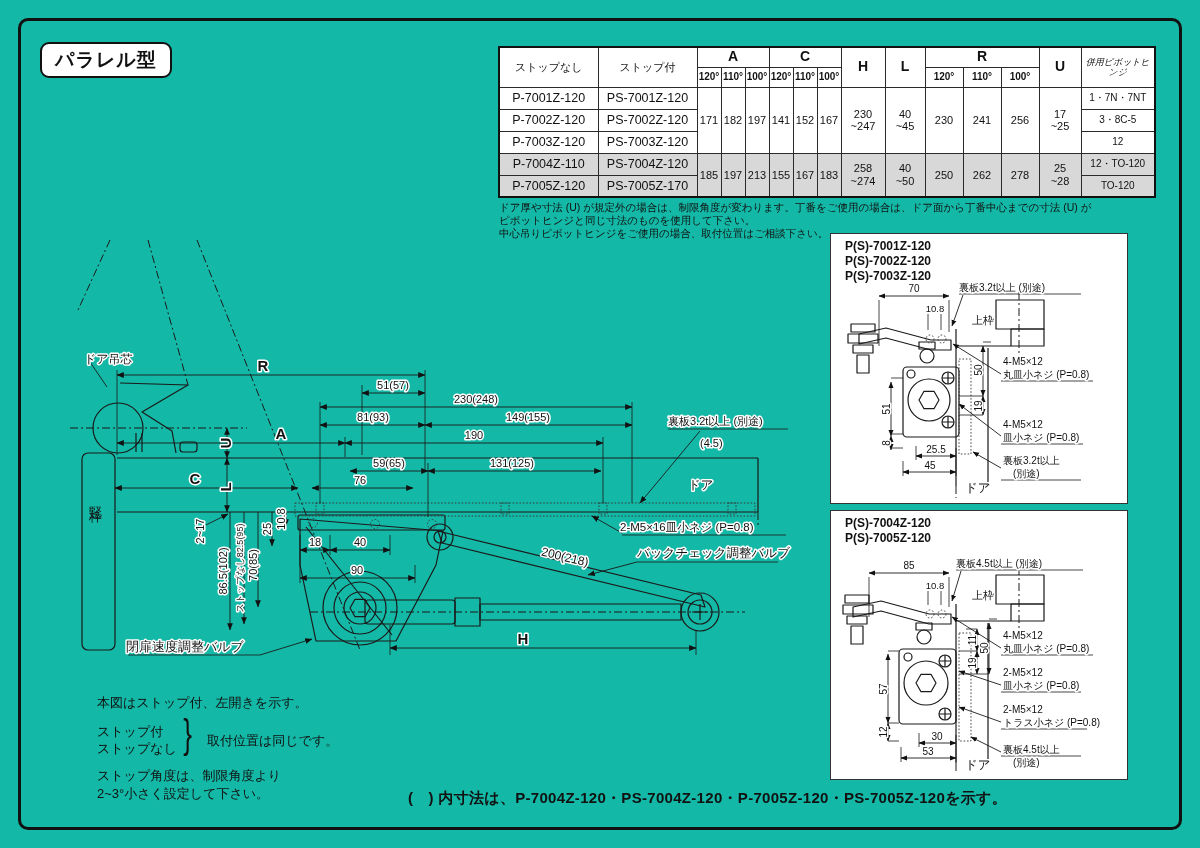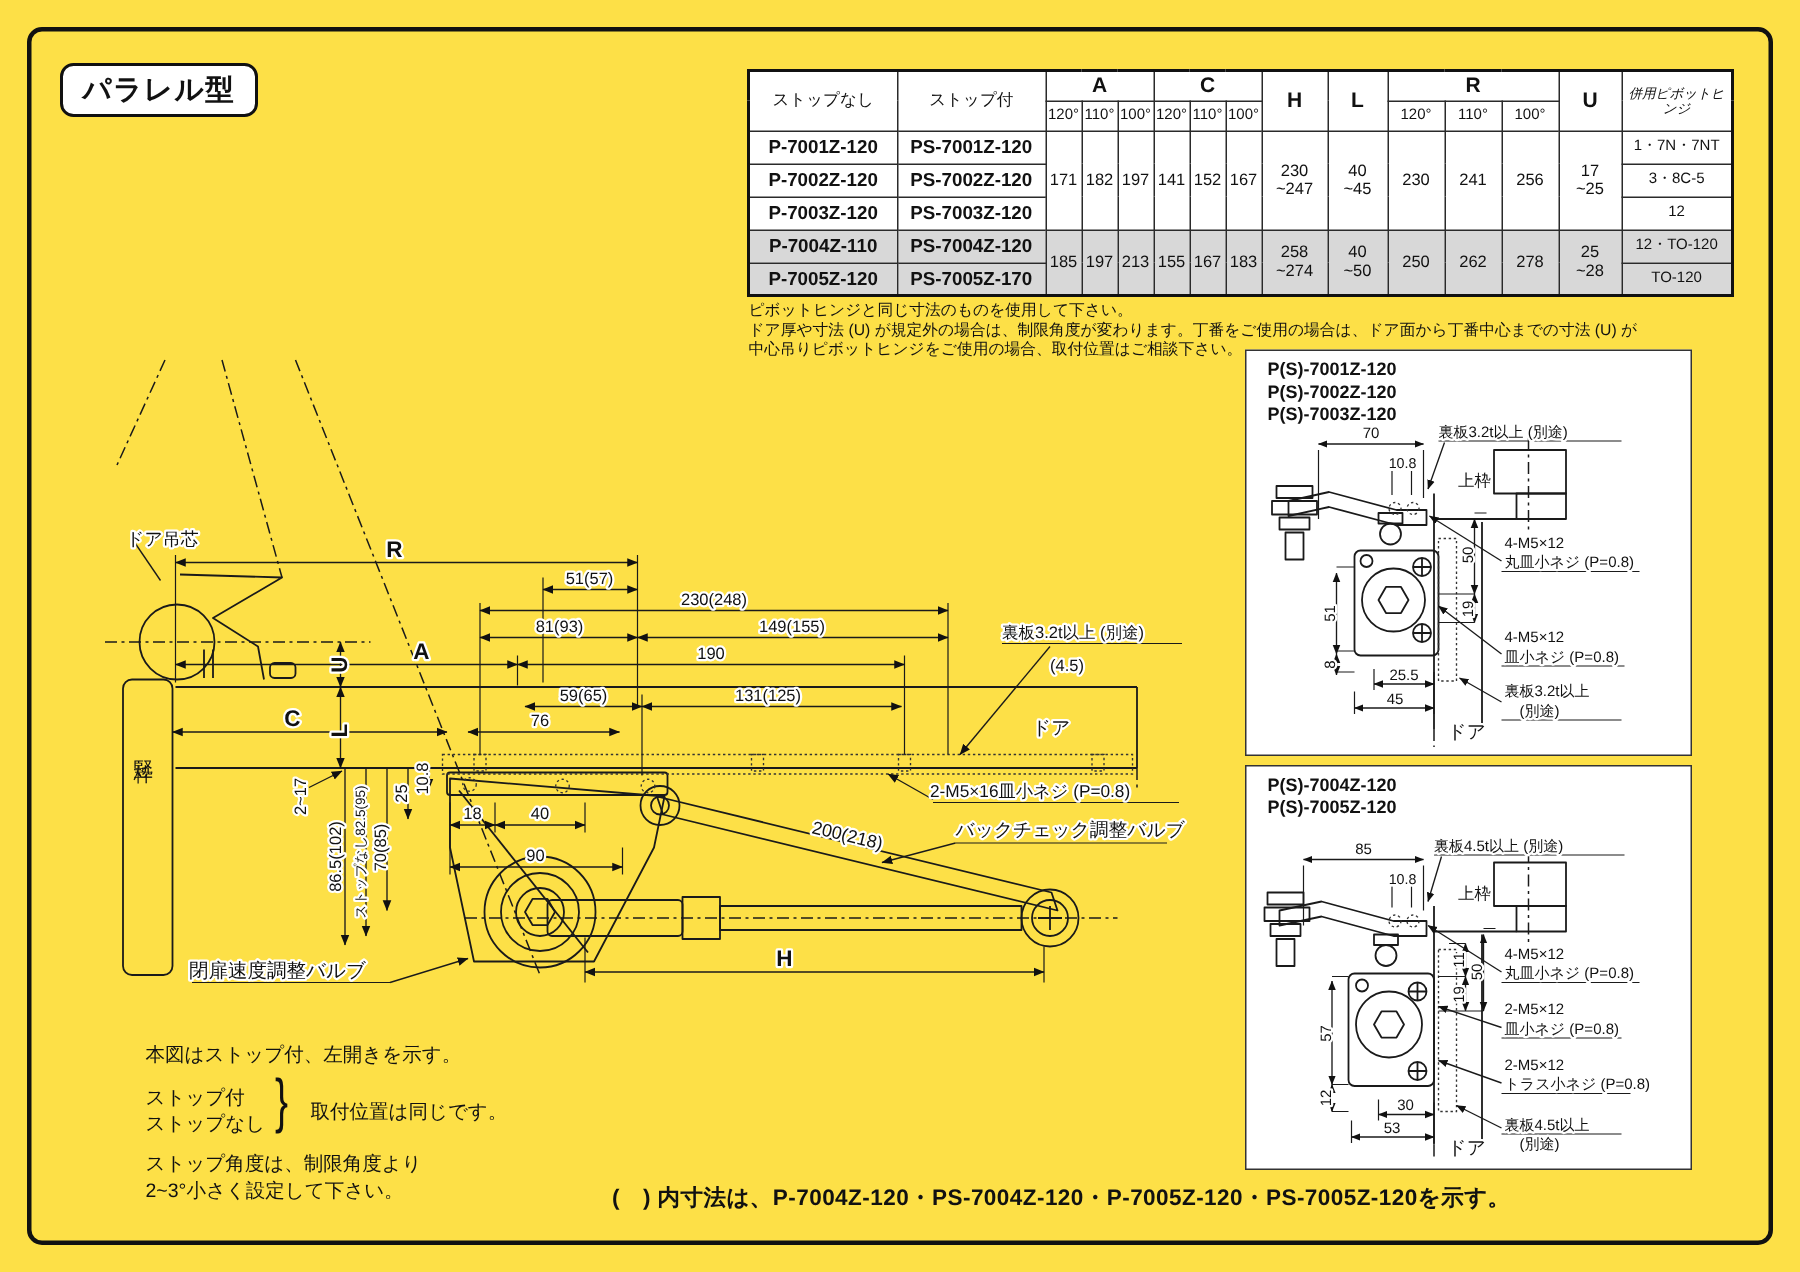--- a/index.html
+++ b/index.html
@@ -1,25 +1,25 @@
 <!DOCTYPE html>
 <html><head>
 <meta charset="utf-8">
 <style>
   html,body{margin:0;padding:0;background:#e8e8e8;font-family:"Liberation Sans","DejaVu Sans",sans-serif;color:#111;}
-  #page{position:relative;width:1200px;height:848px;background:#fde047;overflow:hidden;}
+  #page{position:relative;width:1200px;height:848px;background:#14b8a6;overflow:hidden;}
   .abs{position:absolute;}
   #border{left:18px;top:18px;width:1158px;height:806px;border:3px solid #111;border-radius:10px;}
   #title{left:40px;top:42px;border:2.5px solid #111;border-radius:9px;padding:3px 13px;font-size:19px;font-weight:bold;letter-spacing:1px;background:#fff;}
   table.spec{position:absolute;left:498px;top:46px;border-collapse:collapse;table-layout:fixed;background:#fff;border:2px solid #111;}
   .spec td{border:1px solid #2a2a2a;text-align:center;vertical-align:middle;padding:0;font-size:11px;line-height:1.12;overflow:hidden;}
-  .spec .mdl{font-weight:bold;font-size:12.5px;}
+  .spec .mdl{font-weight:normal;font-size:12.5px;}
   .spec .bg{font-weight:bold;font-size:14px;}
   .spec .hsm{font-size:11px;}
-  .spec .deg{font-size:10px;}
+  .spec .deg{font-size:10px;font-weight:bold;}
   .spec .pv{font-size:10px;}
   .spec .pvh{font-size:9px;font-style:italic;}
   .spec .pre{white-space:pre-line;}
   .spec tr.sh td{background:#d8d8d8;}
   #tnotes{left:499px;top:201px;width:660px;font-size:10.5px;line-height:13.2px;}
   #tate{left:86px;top:496px;writing-mode:vertical-rl;font-size:13px;letter-spacing:3px;}
   .dbox{border:1.6px solid #333;background:#fff;}
   #bnotes{left:97px;top:694px;font-size:13px;}
   #bn-brace{position:absolute;left:146px;top:716px;font-size:40px;font-weight:300;transform:scaleX(.65);}
   #bn-b1{position:absolute;left:0px;top:29px;}
@@ -148,22 +148,22 @@
     </tr>
     <tr style="height:22px" class="sh">
       <td class="mdl">P-7005Z-120</td>
       <td class="mdl">PS-7005Z-170</td>
       <td class="pv">TO-120</td>
     </tr>
   </tbody>
     </table>
 
   <div id="tnotes" class="abs">
+    <div>ドア厚や寸法 (U) が規定外の場合は、制限角度が変わります。丁番をご使用の場合は、ドア面から丁番中心までの寸法 (U) が</div>
     <div>ピボットヒンジと同じ寸法のものを使用して下さい。</div>
-    <div>ドア厚や寸法 (U) が規定外の場合は、制限角度が変わります。丁番をご使用の場合は、ドア面から丁番中心までの寸法 (U) が</div>
     <div>中心吊りピボットヒンジをご使用の場合、取付位置はご相談下さい。</div>
   </div>
 
   <div class="abs" style="left:60px;top:235px;width:780px;height:455px;">
     <svg width="780" height="455" viewBox="0 0 780 455">
       <defs>
         <marker id="a1" viewBox="0 0 10 10" refX="9.5" refY="5" markerWidth="8" markerHeight="8" orient="auto-start-reverse">
           <path d="M0,1 L10,5 L0,9 z" fill="#111" stroke="none"></path>
         </marker>
       </defs>

